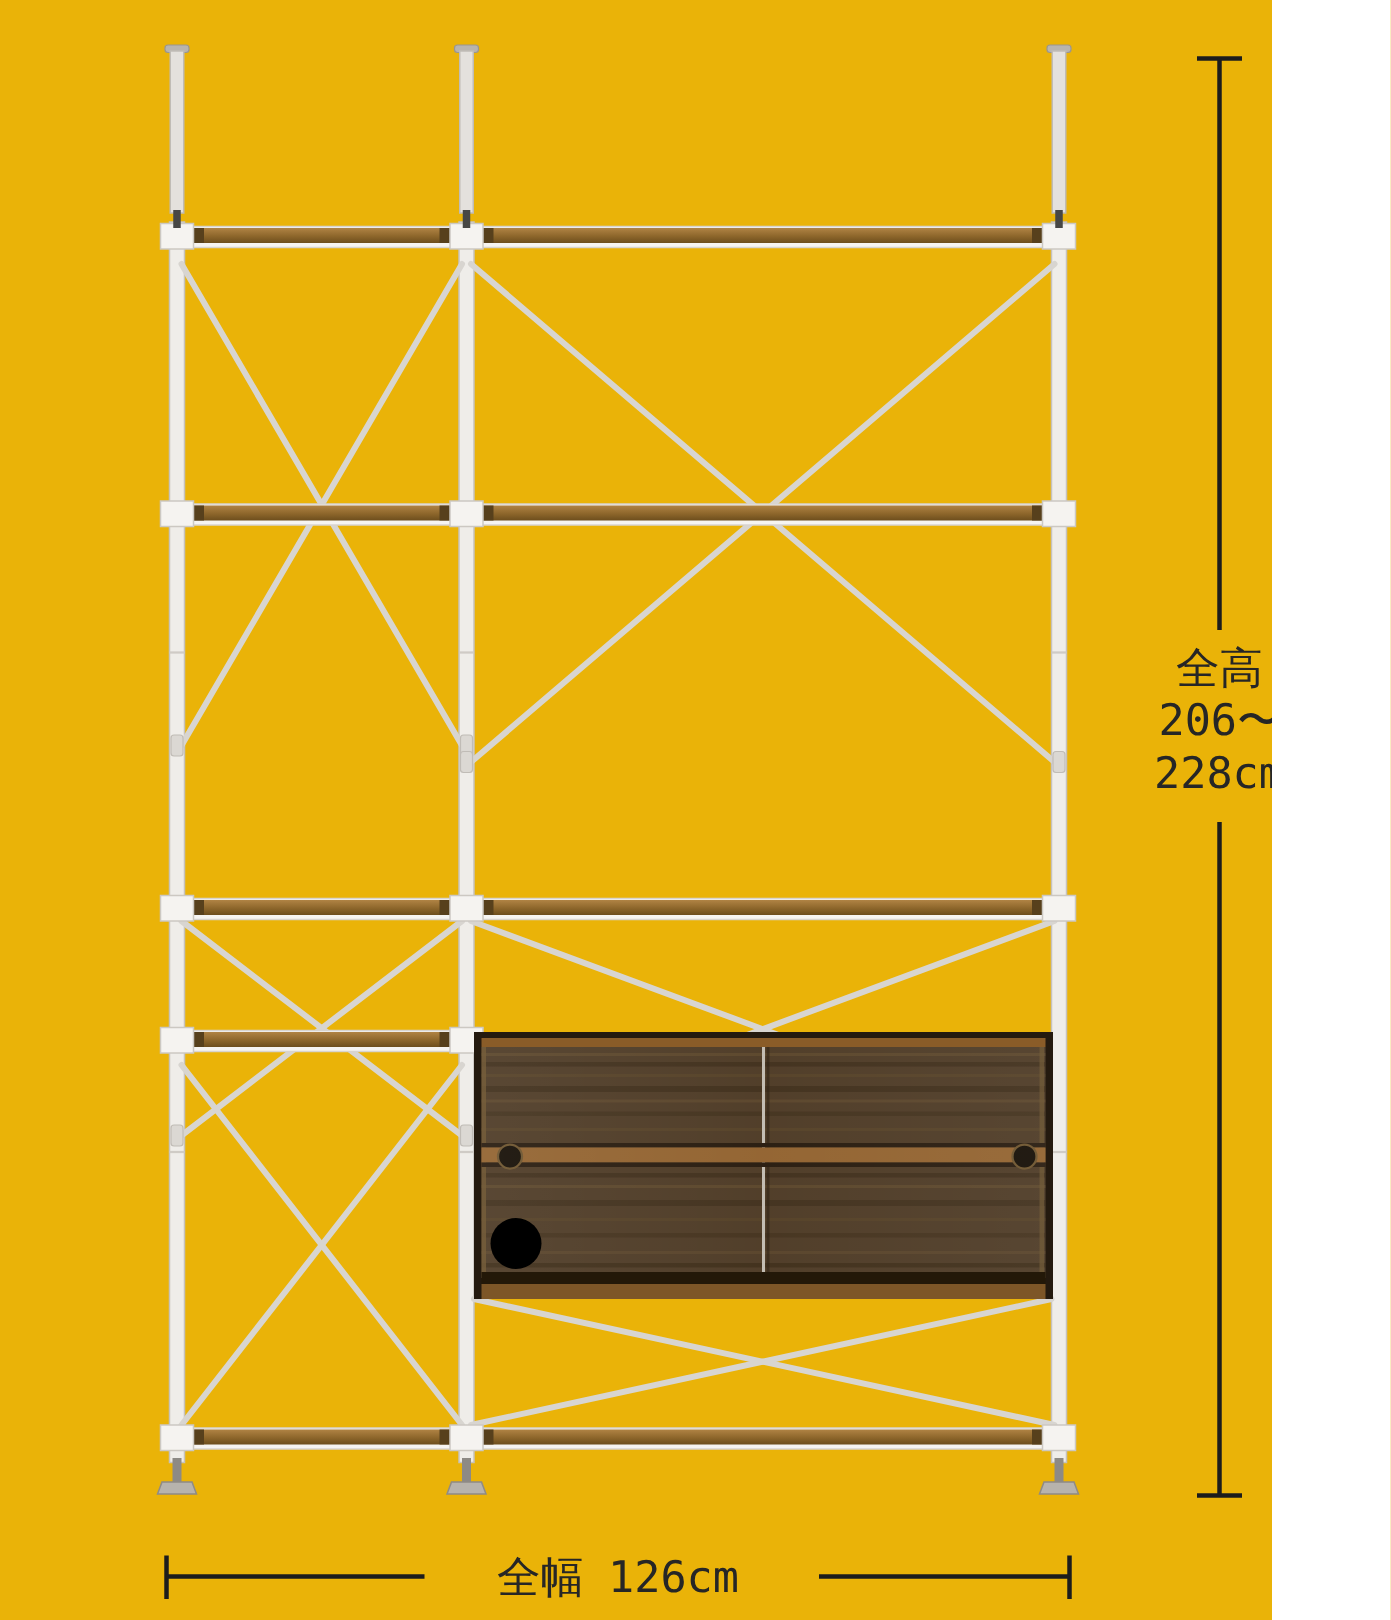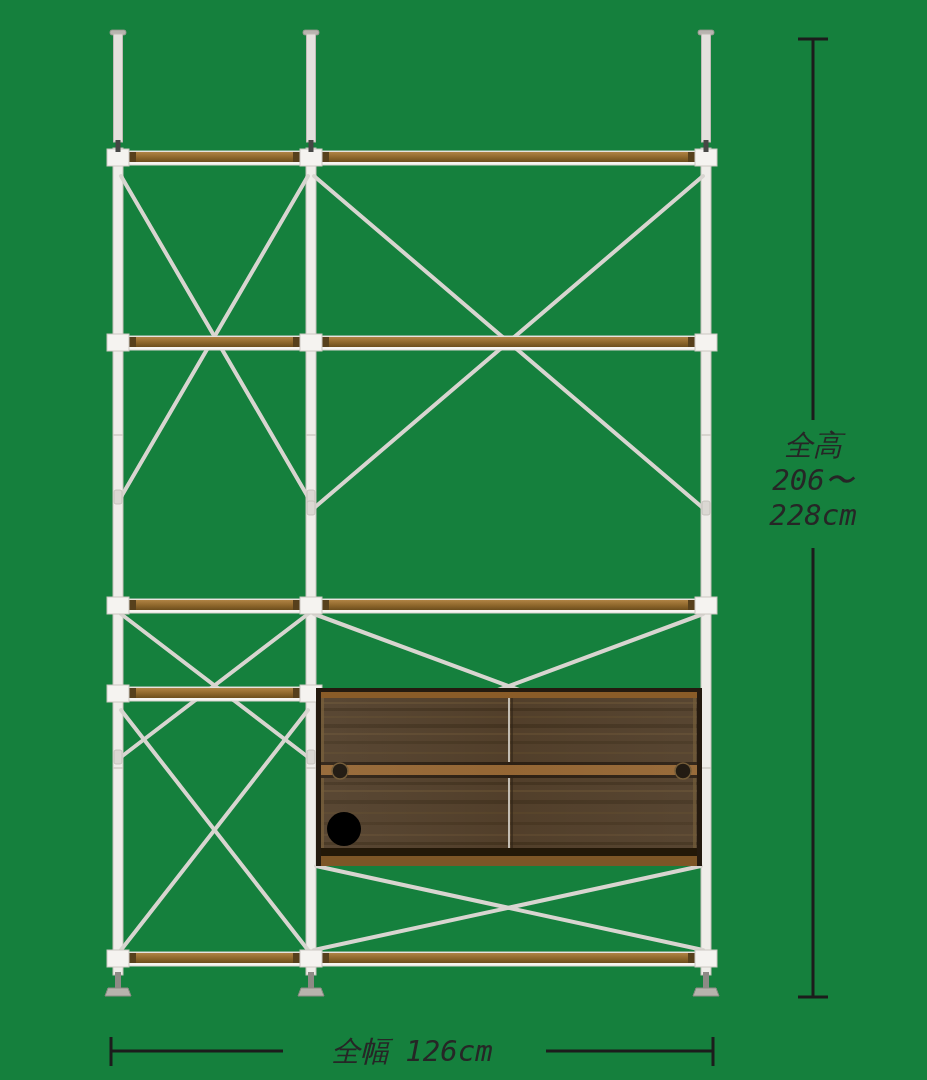--- a/index.html
+++ b/index.html
@@ -1,17 +1,17 @@
 <!DOCTYPE html>
 <html><head>
 <meta charset="utf-8">
 <style>
   html,body{margin:0;padding:0;background:#ffffff;}
-  .stage{position:relative;width:927px;height:1080px;background:#15803d;overflow:hidden;
-         font-family:"DejaVu Sans", sans-serif;font-style:italic;}
+  .stage{position:relative;width:848px;height:1080px;background:#eab308;overflow:hidden;
+         font-family:"DejaVu Sans", sans-serif;}
   svg{display:block;}
   
   .pole{fill:#efede9;stroke:#c6c2bc;stroke-width:1;}
   .pole-upper{fill:#e4e1dd;stroke:#c0bcb6;stroke-width:1;}
   .pole-cap{fill:#b8b4af;stroke:#9a968f;stroke-width:0.8;}
   .pole-dark{fill:#474745;}
   .pole-seam{stroke:#cfcbc5;stroke-width:1.5;}
   .clamp{fill:#dbd8d3;stroke:#c0bcb6;stroke-width:0.8;}
   .brace-line{stroke-width:4;fill:none;stroke-linecap:round;}
   .shelf-rail{fill:#f6f4f1;stroke:#d8d4cf;stroke-width:1;}

